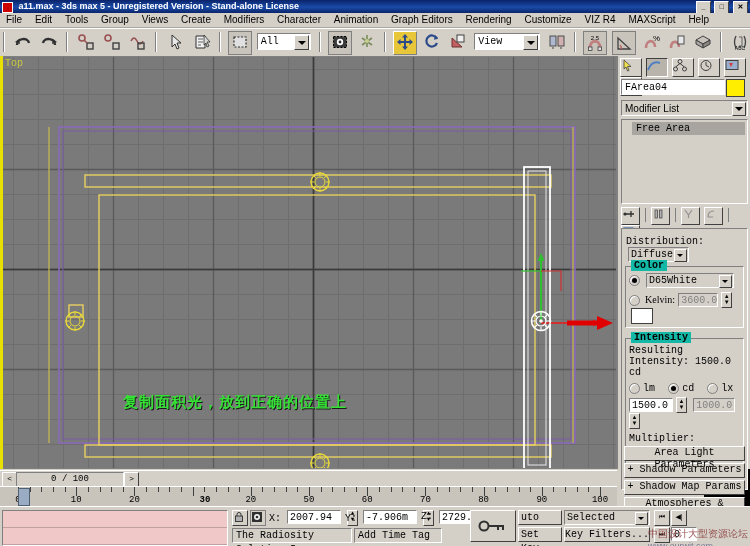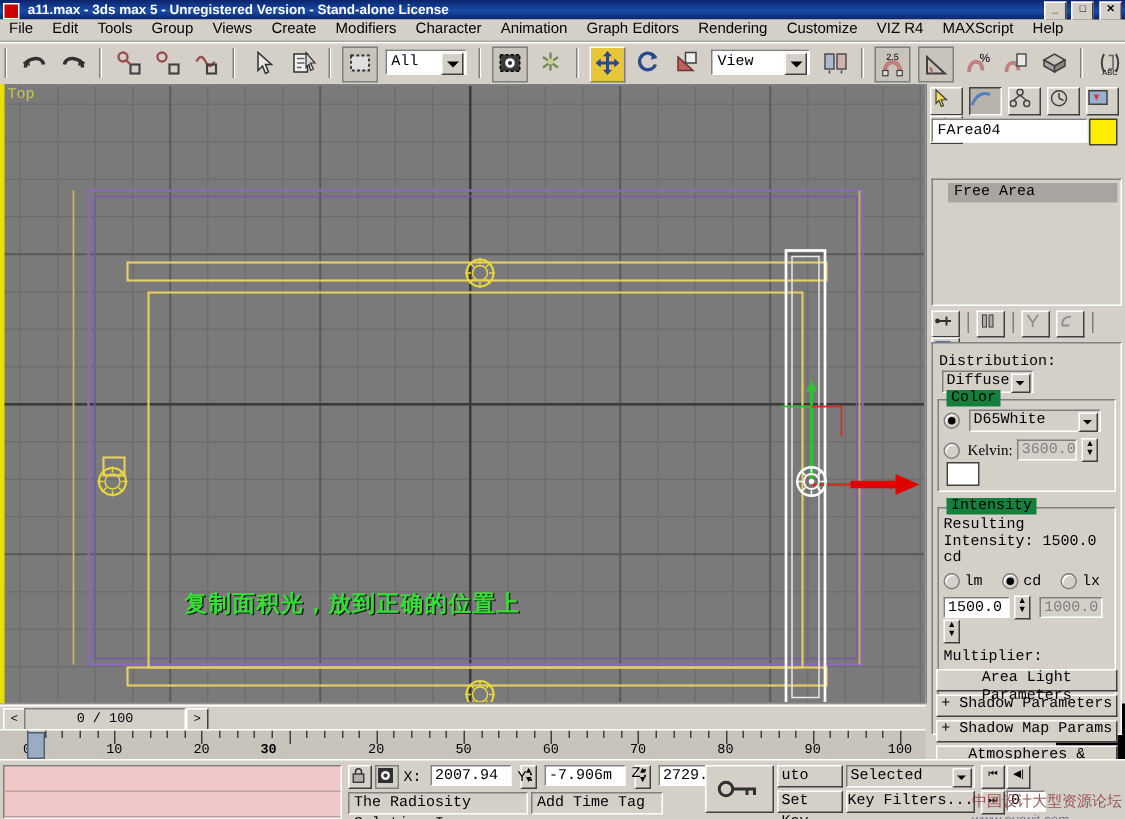--- a/index.html
+++ b/index.html
@@ -116,22 +116,22 @@
     border:1px solid #fff;border-right-color:#404040;border-bottom-color:#404040;
     margin-right:1px;vertical-align:top;position:relative;}
   .vdiv{display:inline-block;width:1px;height:14px;background:#808080;margin:1px 2px 0 1px;
     vertical-align:top;}
 
   .rollbox{position:absolute;left:3px;width:127px;background:#d4d0c8;
     border:1px solid #808080;border-right-color:#fff;border-bottom-color:#fff;
     box-sizing:border-box;}
   .fset{border:1px solid #808080;border-right-color:#fff;border-bottom-color:#fff;
     margin:4px 3px 3px 3px;padding:3px;position:relative;}
-  .fset .lg{position:absolute;left:5px;top:-7px;background:#15803d;padding:0 3px;
-    font-size:10px;font-family:"Liberation Mono",monospace;}
+  .fset .lg{position:absolute;left:5px;top:-7px;background:#14b8a6;padding:0 3px;
+    font-size:10px;font-family:"Liberation Mono",monospace;font-weight:bold;}
   .lbl{font-size:10px;font-family:"Liberation Mono",monospace;}
   .fld{display:inline-block;height:14px;background:#fff;border:1px solid #808080;
     border-right-color:#fff;border-bottom-color:#fff;font-size:10px;line-height:13px;
     padding-left:2px;box-sizing:border-box;font-family:"Liberation Mono",monospace;
     vertical-align:middle;}
   .fld.dim{background:#d4d0c8;color:#808080;}
   .dd{display:inline-block;height:15px;background:#d4d0c8;border:1px solid #808080;
     border-right-color:#fff;border-bottom-color:#fff;font-size:10px;line-height:14px;
     padding-left:2px;box-sizing:border-box;position:relative;vertical-align:middle;
     font-family:"Liberation Mono",monospace;}
@@ -544,21 +544,21 @@
         <span class="tick" style="left: 530.2px; height: 5px;"></span>
         <span class="tick" style="left: 541.8px; height: 9px;"></span>
         <span class="tick" style="left: 553.4px; height: 5px;"></span>
         <span class="tick" style="left: 565.1px; height: 5px;"></span>
         <span class="tick" style="left: 576.7px; height: 5px;"></span>
         <span class="tick" style="left: 588.4px; height: 5px;"></span>
         <span class="tick" style="left: 600px; height: 9px;"></span>
         <span class="lab" style="left: 18px;">0</span>
         <span class="lab" style="left: 76.2px;">10</span>
         <span class="lab" style="left: 134.4px;">20</span>
-        <span class="lab" style="left: 179px; font-weight: bold;">30</span>
+        <span class="lab" style="left: 205px; font-weight: bold;">30</span>
         <span class="lab" style="left: 250.8px;">20</span>
         <span class="lab" style="left: 309px;">50</span>
         <span class="lab" style="left: 367.2px;">60</span>
         <span class="lab" style="left: 425.4px;">70</span>
         <span class="lab" style="left: 483.6px;">80</span>
         <span class="lab" style="left: 541.8px;">90</span>
         <span class="lab" style="left: 600px;">100</span>
       </div>
     <span class="slider-key"></span>
   </div>
@@ -600,20 +600,24 @@
             <path d="M9 1 L12 4 L6 10 L3 12 L4 9 z" fill="#c0c0c0" stroke="#404040" stroke-width=".9"></path>
           </svg>
       </span>
     </div>
 
     <div class="namerow">
       <span class="namefield">FArea04</span>
       <span class="swatch"></span>
     </div>
 
+    <div class="modlist">
+      <span>Modifier List</span>
+      <span class="arrow"></span>
+    </div>
 
     <div class="stack">
       <div class="stack-item">Free Area</div>
     </div>
 
     <div class="stackbtns">
       <span class="sb">
         <svg width="13" height="12" viewBox="0 0 13 12">
             <path d="M2 6 h7 M9 3 v6 M9 6 h3" stroke="#303030" stroke-width="1.3" fill="none"></path>
             <circle cx="3" cy="6" r="1.6" fill="#303030"></circle>

